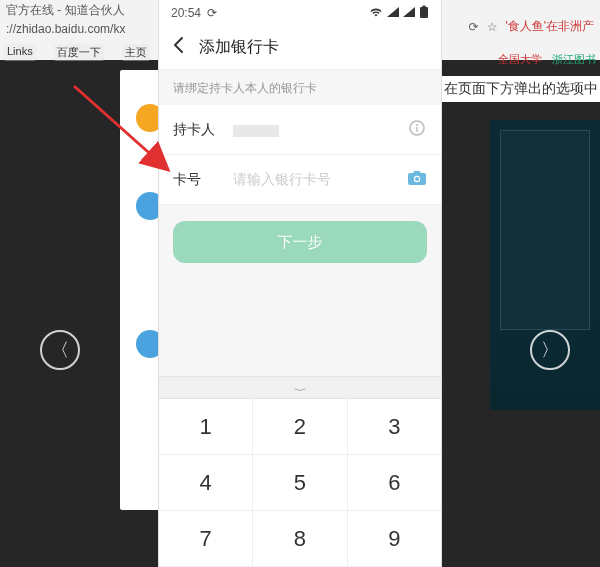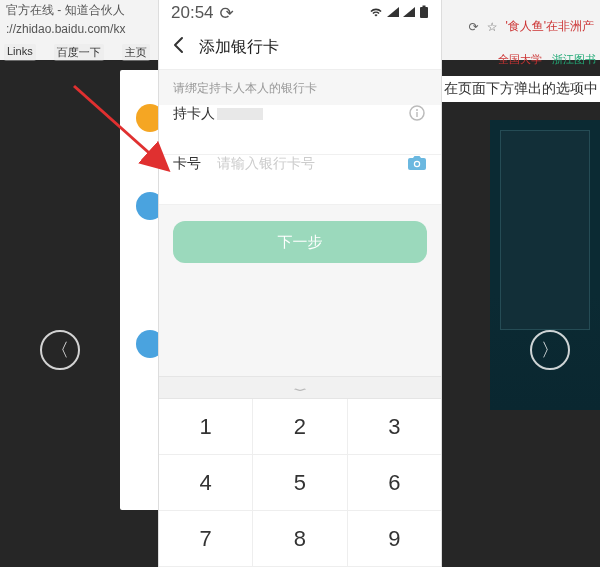--- a/index.html
+++ b/index.html
@@ -136,21 +136,21 @@
     display: flex;
     flex-direction: column;
   }
   .status-bar {
     height: 26px;
     background: #fff;
     display: flex;
     align-items: center;
     justify-content: space-between;
     padding: 0 12px;
-    font-size: 17px;
+    font-size: 12px;
     color: #333;
     text-align: right;
   }
   .status-left { display: flex; gap: 6px; align-items:center; color:#555;}
   .status-right { display: flex; gap: 4px; align-items:center;}
   .sig-icon,.wifi-icon,.batt-icon { font-size: 12px; color:#333;}
   .nav-bar {
     height: 44px;
     background: #fff;
     display: flex;
@@ -168,22 +168,23 @@
   .nav-title { font-size: 16px; color: #222; text-align: right; }
   .hint {
     font-size: 12px;
     color: #999;
     padding: 10px 14px 8px;
   }
   .field-row {
     background: #fff;
     height: 50px;
     display: flex;
-    align-items: flex-start;
+    align-items: center;
     padding: 0 14px;
+    gap: 16px;
     border-bottom: 1px solid #f0f0f0;
   }
   .field-label {
     width: 44px;
     font-size: 14px;
     color: #333;
     flex-shrink: 0;
   }
   .field-value {
     flex: 1;

